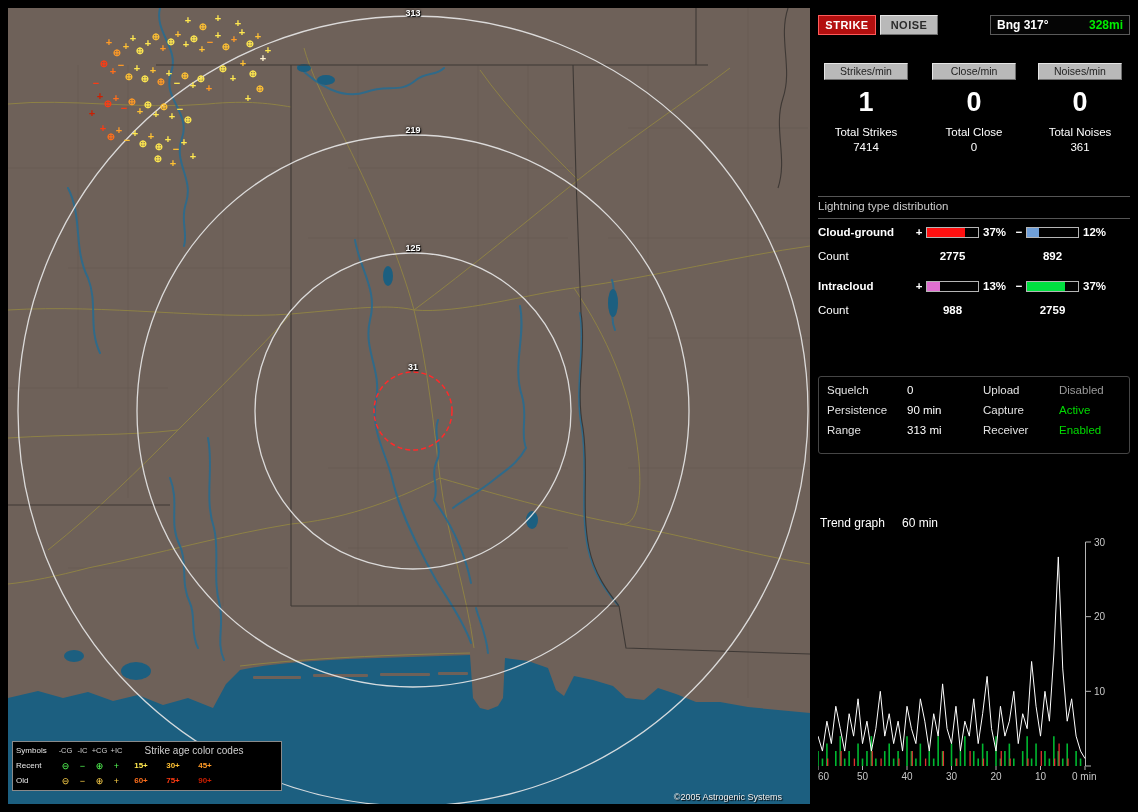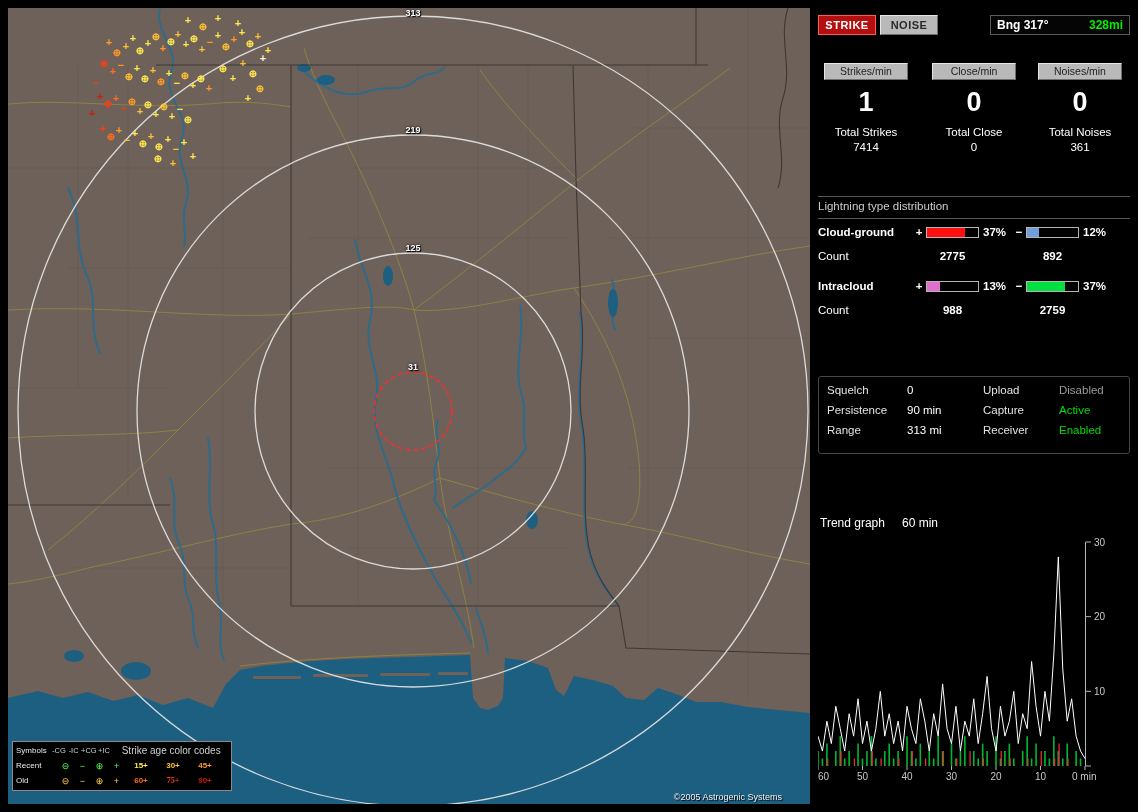--- a/index.html
+++ b/index.html
@@ -5,21 +5,21 @@
   *{box-sizing:border-box;margin:0;padding:0}
   html,body{width:1138px;height:812px;background:#000;font-family:"Liberation Sans",sans-serif;overflow:hidden}
   #screen{position:relative;width:1138px;height:812px;background:#000}
 
   
   #map{position:absolute;left:8px;top:8px;width:802px;height:796px;background:#6e6159;overflow:hidden}
   #map svg{position:absolute;left:0;top:0}
   .ring-label{position:absolute;left:405px;transform:translateX(-50%);font-size:9px;font-weight:bold;color:#fff;
               text-shadow:0 0 3px #000,1px 1px 1px #000;z-index:5}
   .map-copyright{position:absolute;right:28px;bottom:2px;font-size:9px;color:#f0f0f0;text-shadow:1px 1px 1px #000;z-index:5}
-  .legend{position:absolute;left:4px;top:733px;width:220px;height:50px;background:#000;border:1px solid #8a8a8a;
+  .legend{position:absolute;left:4px;top:733px;width:270px;height:50px;background:#000;border:1px solid #8a8a8a;
           font-size:8px;color:#e8e8e8;z-index:6;padding-top:1px}
   .lg-row{display:flex;height:15px;align-items:center}
   .lg-name{width:44px;padding-left:3px}
   .lg-sym{width:17px;text-align:center;font-size:9px}
   .lg-symhdr{width:17px;text-align:center;font-size:7.5px;color:#cfcfcf}
   .lg-agehdr{width:138px;text-align:center;font-size:10px;color:#cfcfcf}
   .lg-age{width:32px;text-align:center;font-weight:bold}
 
   
   #panel{position:absolute;left:818px;top:8px;width:312px;height:796px;color:#fff;font-size:11.5px}
@@ -245,21 +245,21 @@
         <span class="lg-age" style="color: rgb(255, 193, 51);">30+</span>
         <span class="lg-age" style="color: rgb(255, 154, 38);">45+</span>
       </div>
       <div class="lg-row">
         <span class="lg-name">Old</span>
         <span class="lg-sym" style="color: rgb(255, 210, 74);">⊖</span>
         <span class="lg-sym" style="color: rgb(255, 210, 74);">−</span>
         <span class="lg-sym" style="color: rgb(255, 210, 74);">⊕</span>
         <span class="lg-sym" style="color: rgb(255, 210, 74);">+</span>
         <span class="lg-age" style="color: rgb(255, 111, 28); text-align: center;">60+</span>
-        <span class="lg-age" style="color: rgb(255, 59, 18); font-family: Liberation Serif, serif;">75+</span>
+        <span class="lg-age" style="color: rgb(255, 59, 18);">75+</span>
         <span class="lg-age" style="color: rgb(204, 30, 0);">90+</span>
       </div>
     </div>
 
     <div class="map-copyright">©2005 Astrogenic Systems</div>
   </div>
 
   <div id="panel">
 
     <div class="lamp strike">STRIKE</div>

